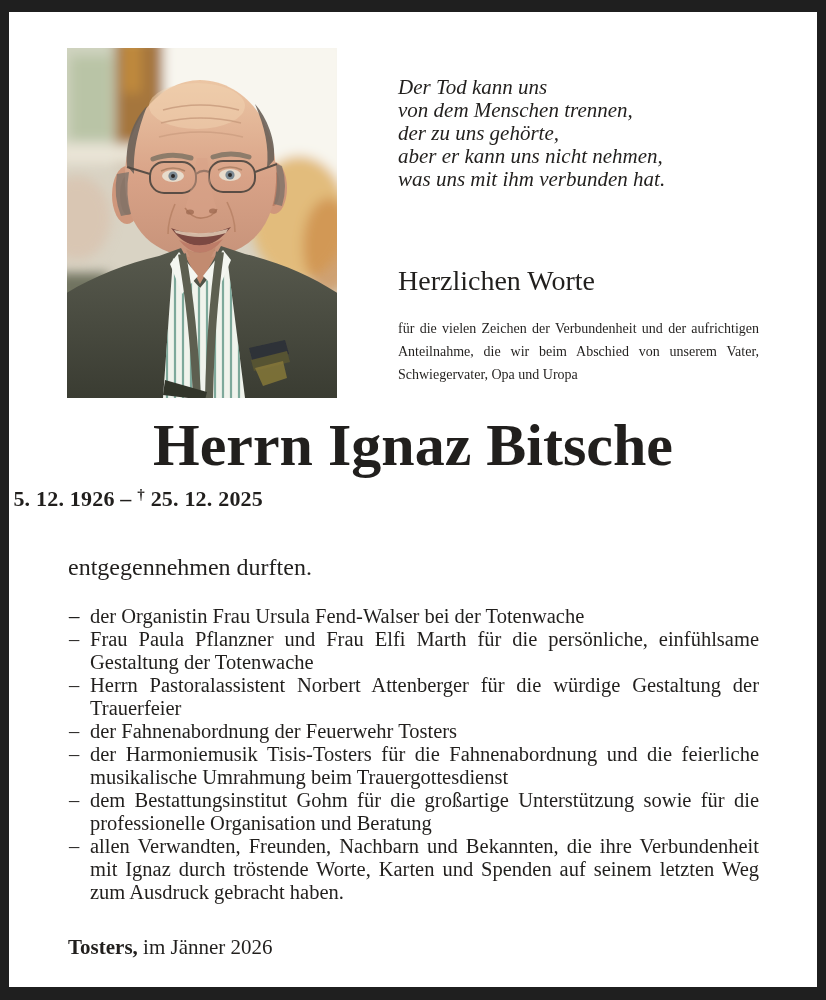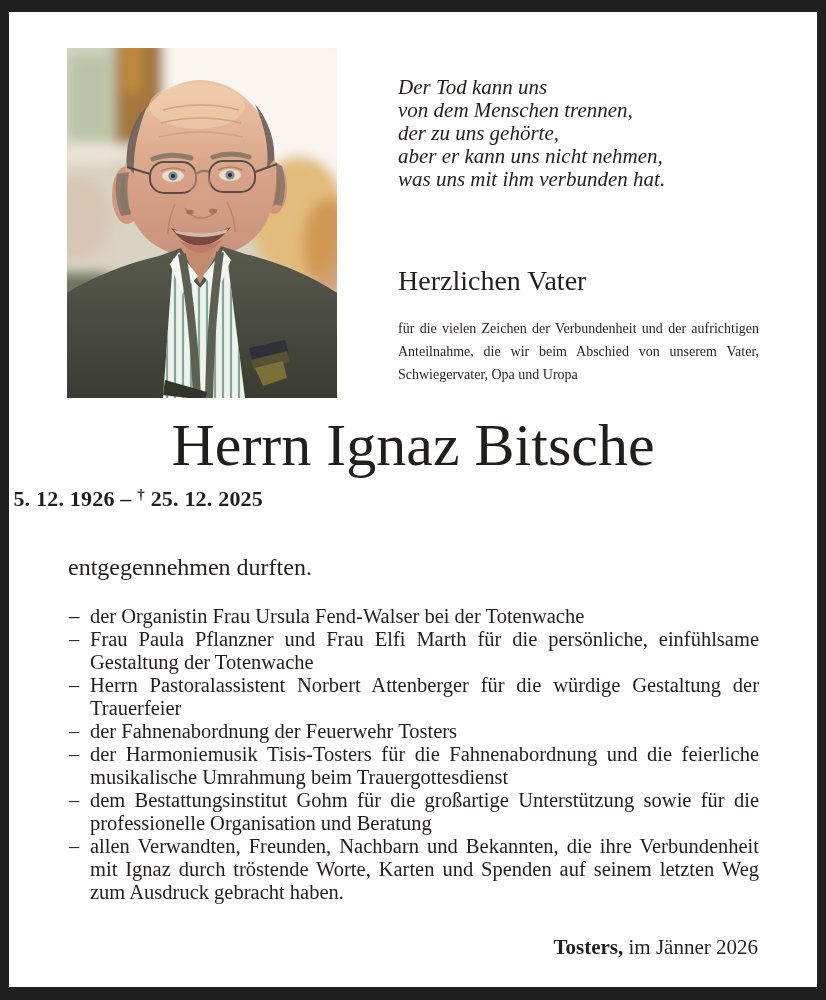--- a/index.html
+++ b/index.html
@@ -29,21 +29,21 @@
     position:absolute;left:398px;top:266px;
     font-size:28px;line-height:30px;
   }
   .dank-para{
     position:absolute;left:398px;top:317px;width:361px;
     font-size:14px;line-height:23px;
     text-align:justify;hyphens:manual;
   }
   .name{
     position:absolute;left:0;top:414px;width:826px;
-    margin:0;text-align:center;font-weight:400;
+    margin:0;text-align:center;font-weight:700;
     font-size:60px;line-height:62px;
   }
   .dates{
     position:absolute;left:0;top:482px;width:826px;
     text-align:left;font-weight:700;font-size:22px;line-height:24px;
     letter-spacing:.2px;
   }
   .date-sym{font-size:15px;vertical-align:7px;font-weight:700;}
   .cont{position:absolute;left:68px;top:556px;width:690px;font-size:24px;line-height:23px;}
   .intro{position:absolute;left:68px;top:575px;width:690px;font-size:20.5px;line-height:23px;}
@@ -52,21 +52,21 @@
     margin:0;padding:0;list-style:none;
     font-size:20.5px;line-height:23px;
   }
   .thanks-list li{
     position:relative;padding-left:22px;
     text-align:justify;hyphens:manual;
   }
   .dash-marker{position:absolute;left:1px;top:0;}
   .footer{
     position:absolute;left:68px;top:936px;width:690px;
-    display:flex;justify-content:flex-end;
+    display:flex;justify-content:flex-start;
     font-size:21px;line-height:23px;
   }
   .b{font-weight:700;}
 </style>
 </head>
 <body>
 
 <div class="page">
 
   <div class="photo">
@@ -183,21 +183,21 @@
       </g>
     </svg>
   </div>
 
   <div class="quote">Der Tod kann uns
 von dem Menschen trennen,
 der zu uns gehörte,
 aber er kann uns nicht nehmen,
 was uns mit ihm verbunden hat.</div>
 
-  <div class="dank-heading">Herzlichen Vater</div>
+  <div class="dank-heading">Herzlichen Worte</div>
 
   <div class="dank-para">für die vielen Zeichen der Verbunden­heit und der aufrichtigen Anteilnahme, die wir beim Abschied von unserem Vater, Schwiegervater, Opa und Uropa</div>
 
   <h1 class="name">Herrn Ignaz Bitsche</h1>
 
   <div class="dates"><span class="date-sym">*</span> <span>5. 12. 1926</span> <span>–</span> <span class="date-sym">†</span> <span>25. 12. 2025</span></div>
 
   <div class="cont">entgegennehmen durften.</div>
 
 

